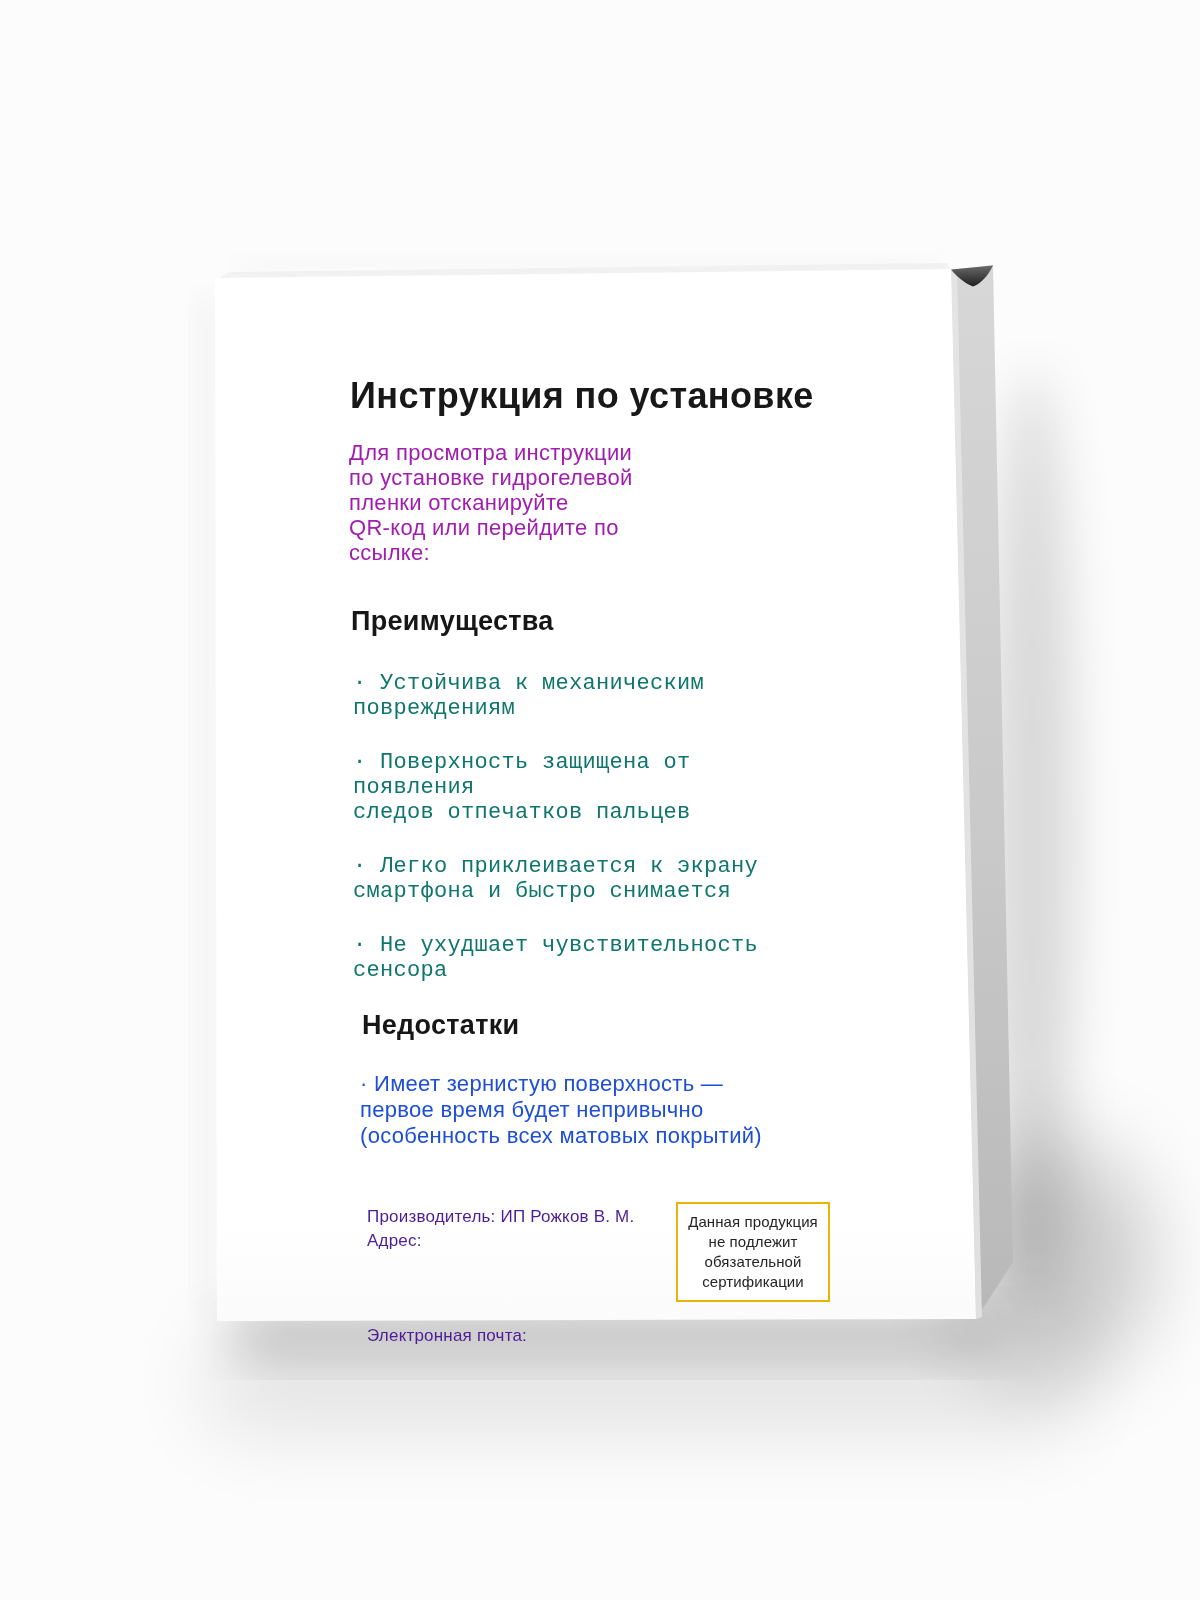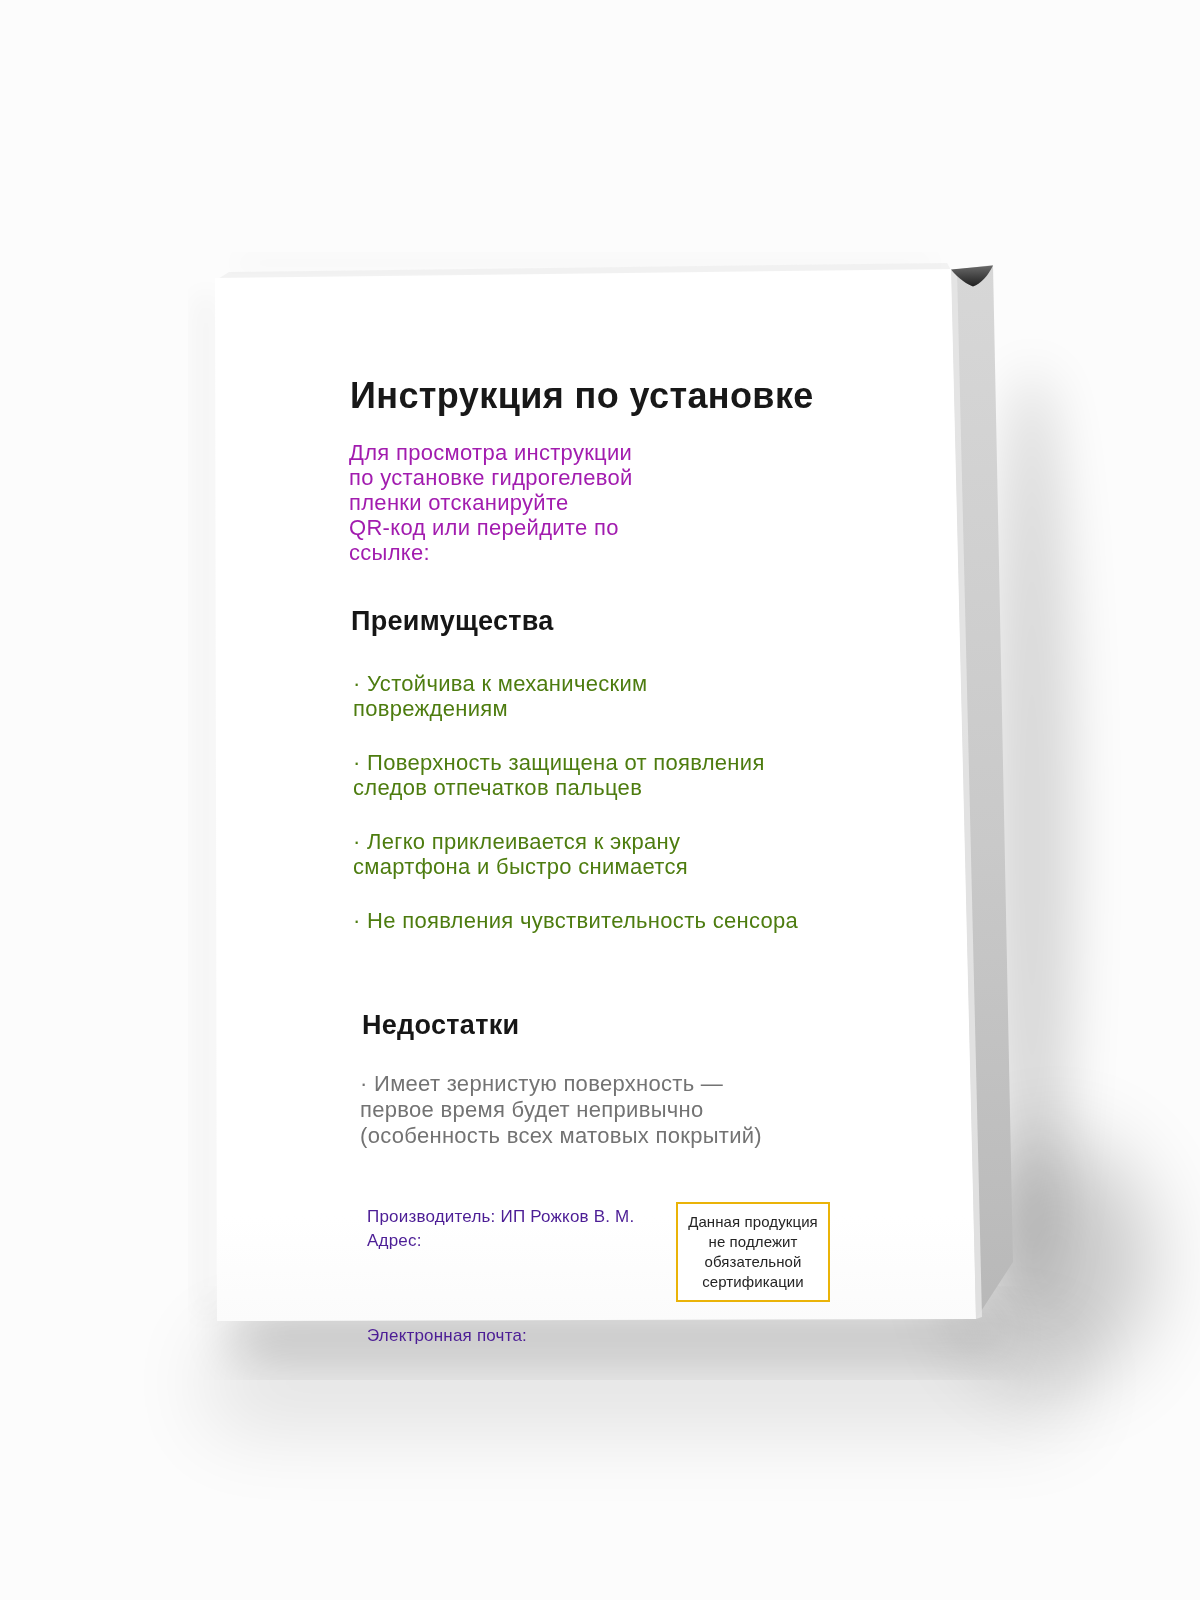--- a/index.html
+++ b/index.html
@@ -63,31 +63,32 @@
     top: 627px;
     width: 470px;
     list-style: none;
     margin: 0;
     padding: 0;
   }
   .adv-list li {
     font-size: 22px;
     line-height: 25px;
     letter-spacing: 0.3px;
-    color: #4d7c0f;
+    color: #0f766e;
     margin: 0 0 29px 0;
     white-space: pre-line;
+    font-family: Liberation Mono, monospace;
   }
   .dis-item {
     left: 360px;
     top: 1027px;
     font-size: 22px;
     line-height: 26px;
     letter-spacing: 0.3px;
-    color: #737373;
+    color: #1d4ed8;
   }
 
   .footer-line {
     font-size: 17px;
     letter-spacing: 0.2px;
     color: #4c1d95;
   }
   .manufacturer { left: 367px; top: 1163px; }
   .address { left: 367px; top: 1187px; }
   .email { left: 367px; top: 1282px; }
@@ -177,21 +178,21 @@
 
     <div class="abs section-heading h-adv">Преимущества</div>
 
     <ul class="abs adv-list">
       <li>· Устойчива к механическим
 повреждениям</li>
       <li>· Поверхность защищена от появления
 следов отпечатков пальцев</li>
       <li>· Легко приклеивается к экрану
 смартфона и быстро снимается</li>
-      <li>· Не появления чувствительность сенсора</li>
+      <li>· Не ухудшает чувствительность сенсора</li>
     </ul>
 
     <div class="abs section-heading h-dis">Недостатки</div>
 
     <div class="abs dis-item pre">· Имеет зернистую поверхность —
 первое время будет непривычно
 (особенность всех матовых покрытий)</div>
 
     <div class="abs footer-line manufacturer">Производитель: ИП Рожков В. М.</div>
 

